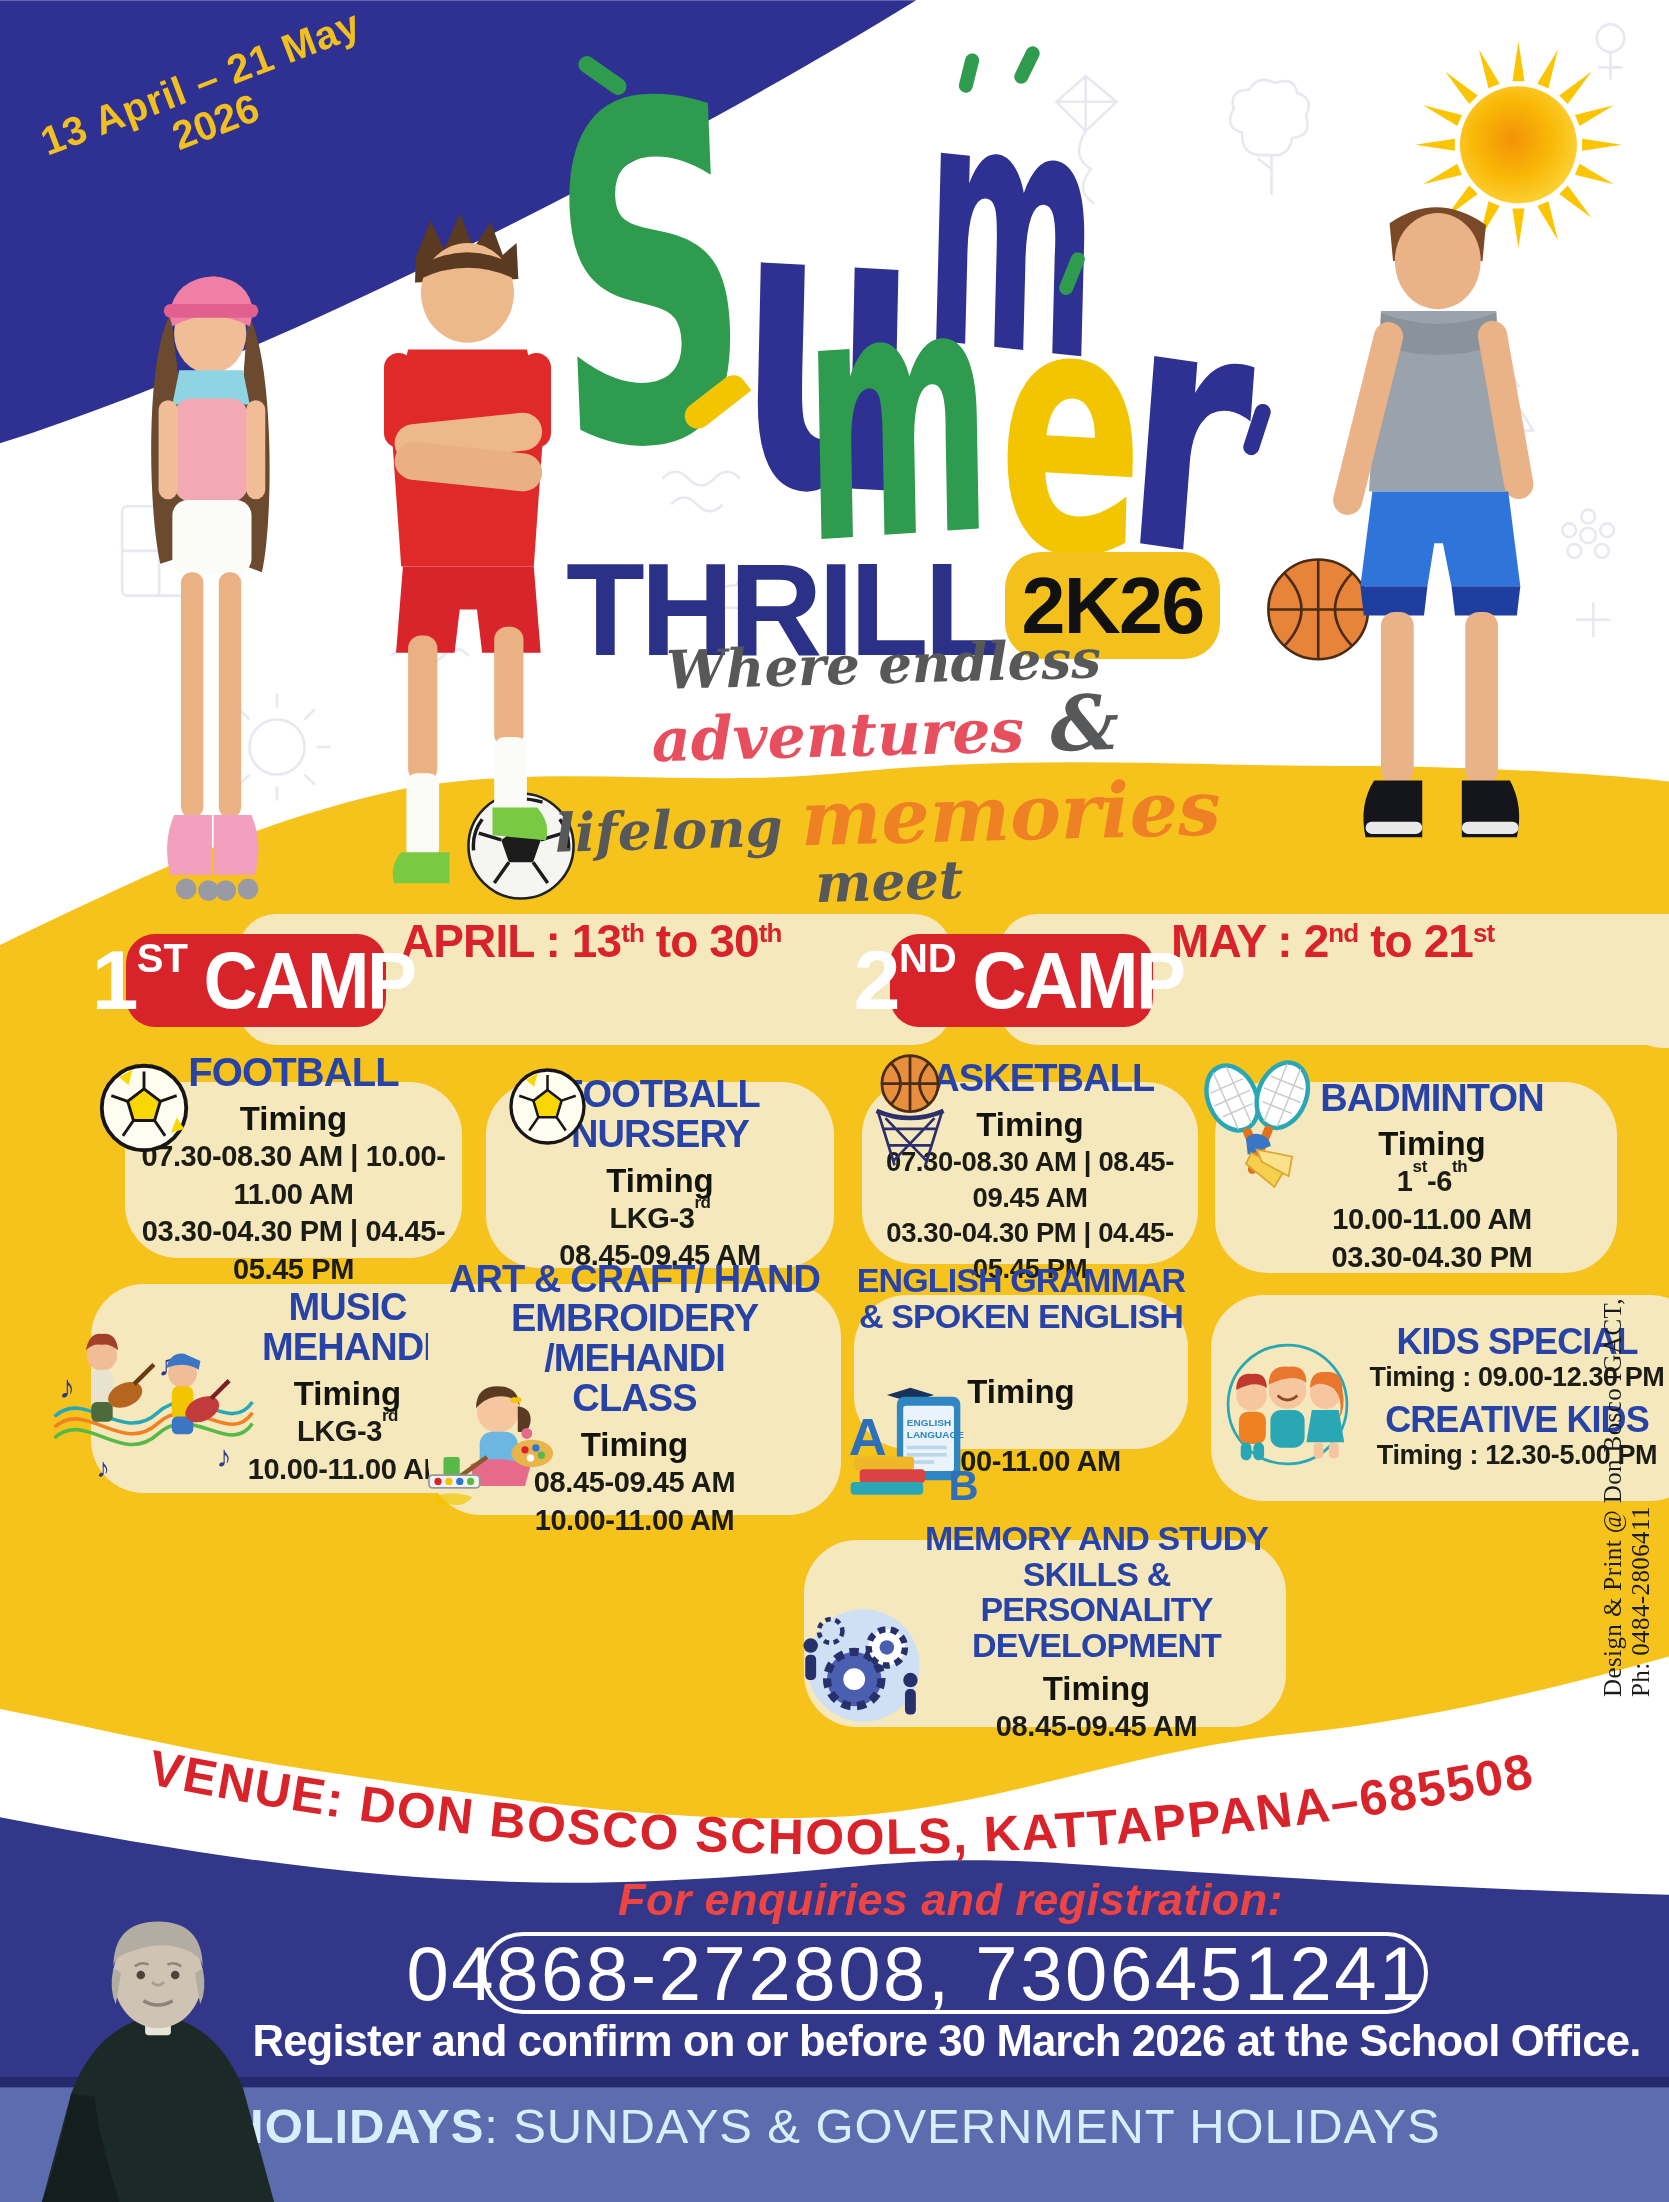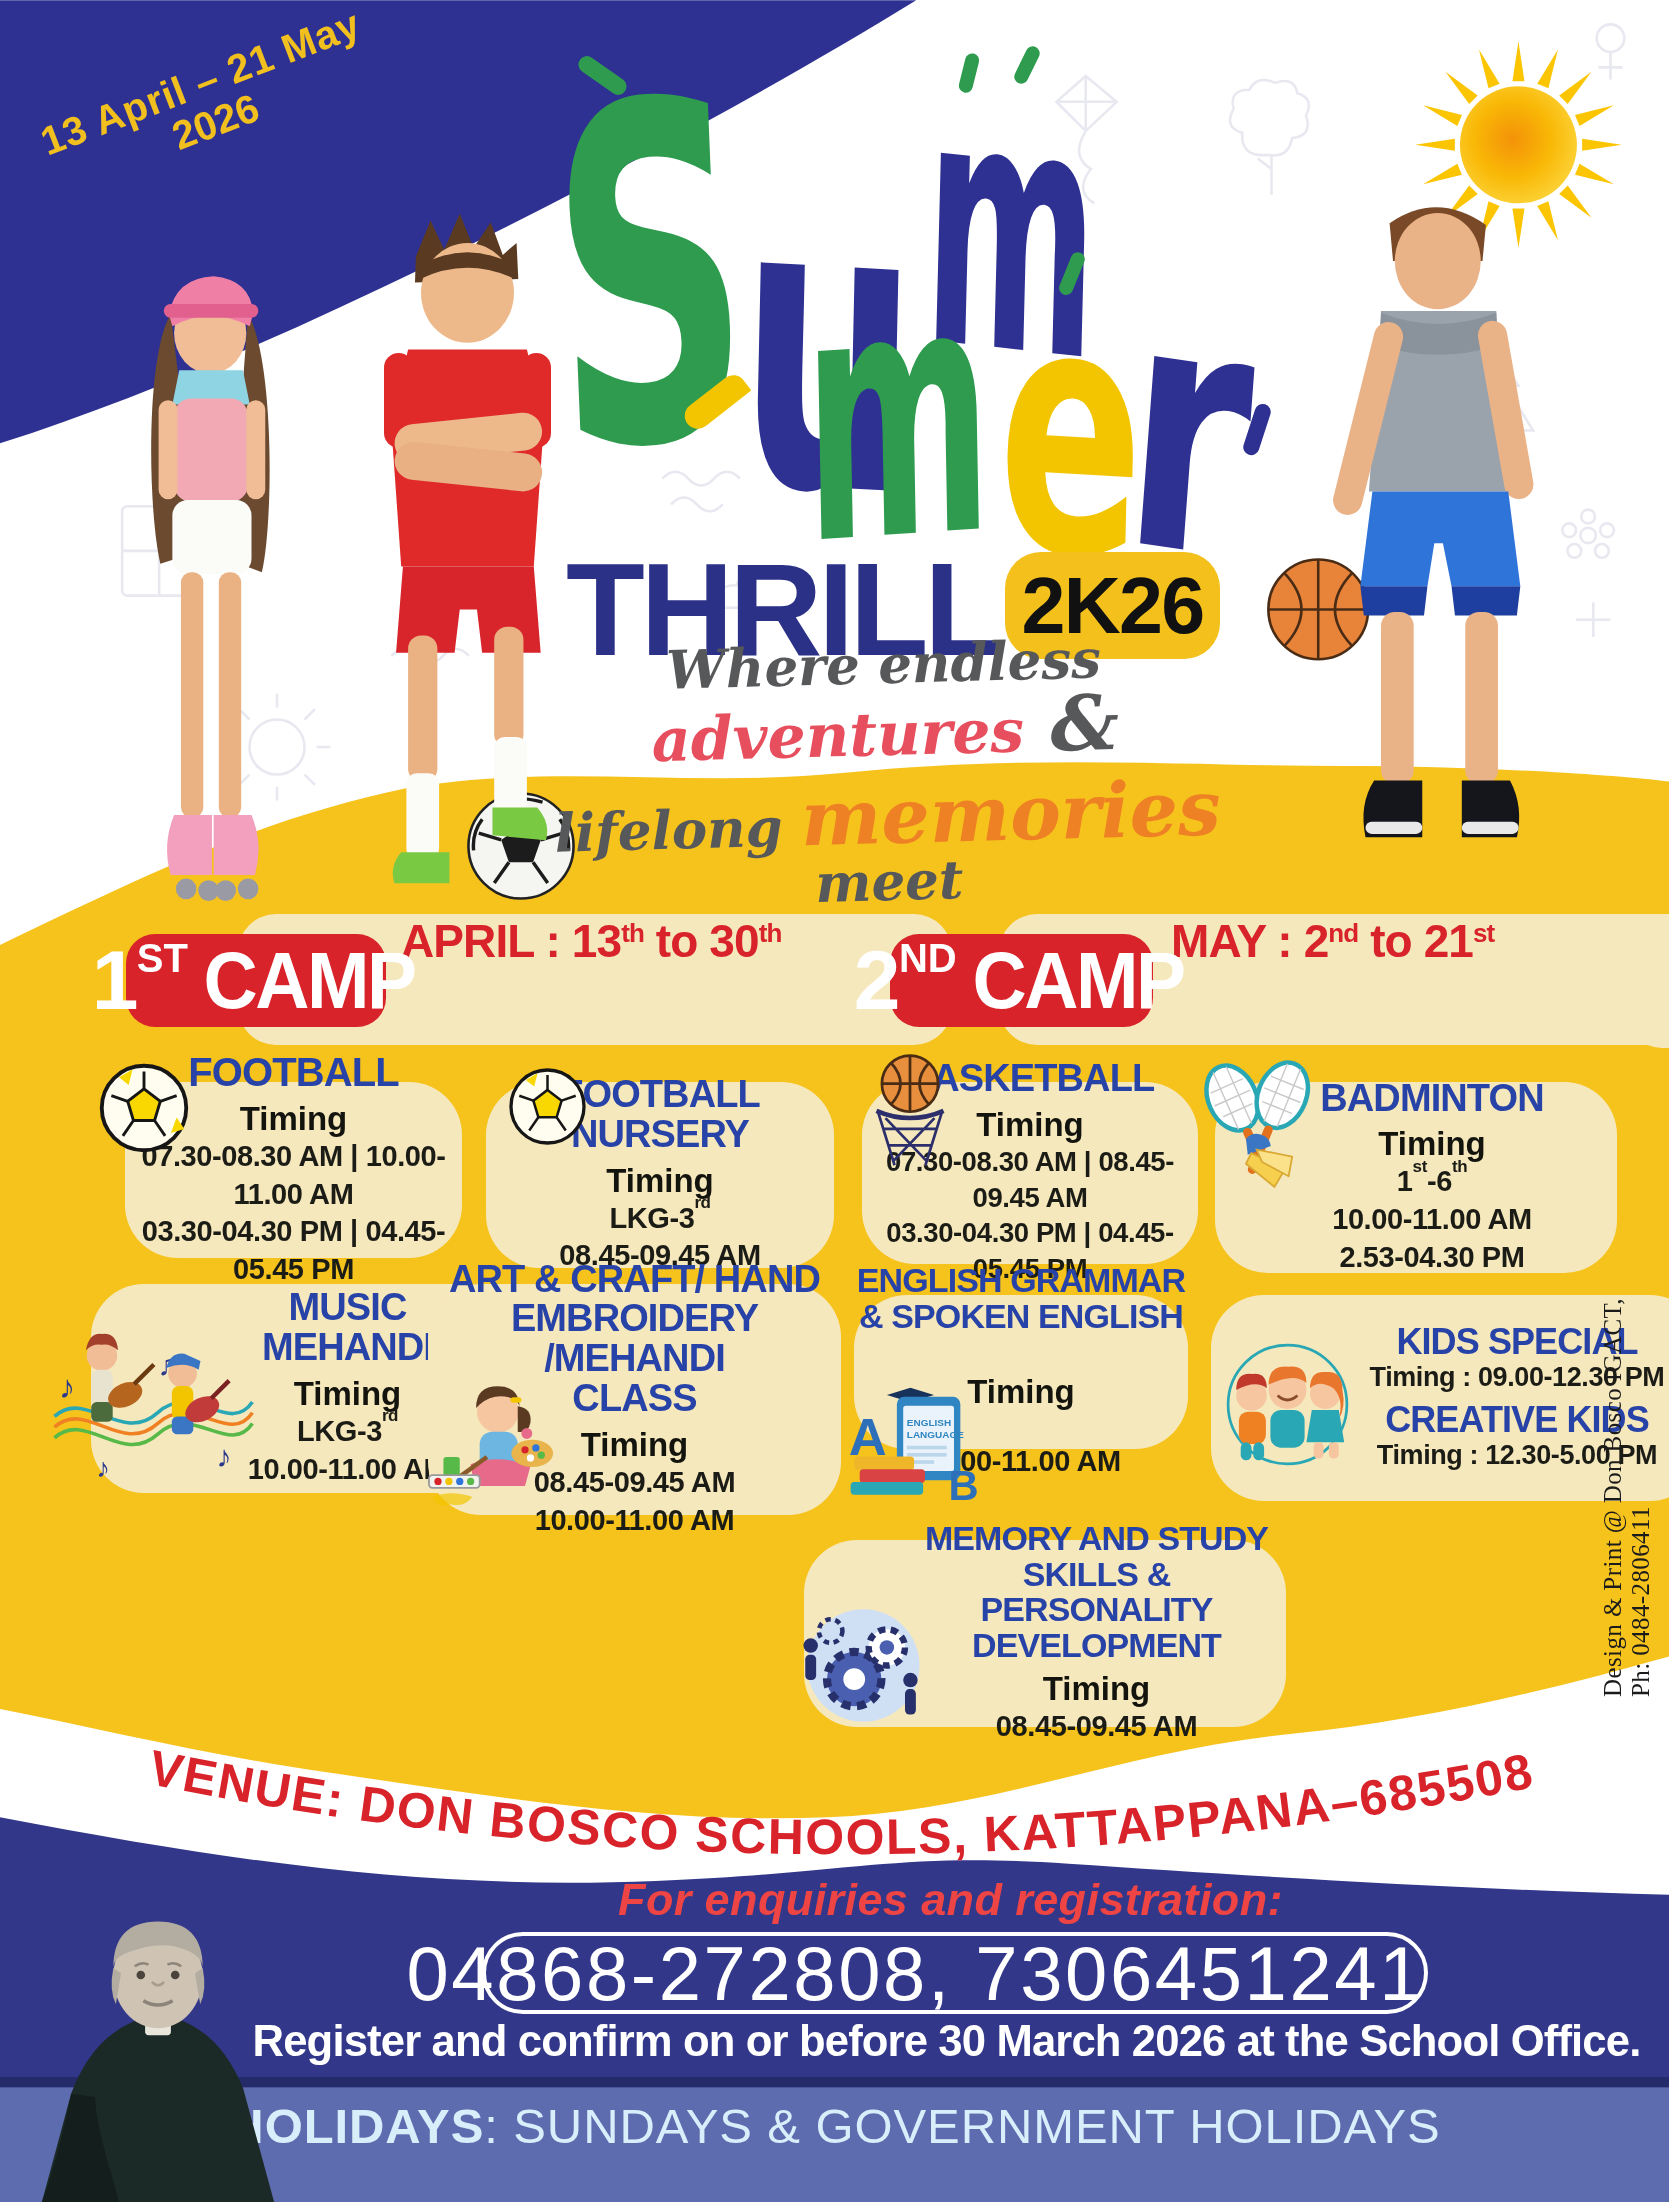--- a/index.html
+++ b/index.html
@@ -286,21 +286,21 @@
     <div class="tlabel">Timing</div>
     <div class="tline" style="font-size:27.5px;">07.30-08.30 AM | 08.45-09.45 AM</div>
     <div class="tline" style="font-size:27.5px;">03.30-04.30 PM | 04.45-05.45 PM</div>
   </div>
 
   <div class="card" style="left:1215px;top:1082px;width:370px;height:191px;padding-left:32px;">
     <div class="ttl" style="font-size:38px;">BADMINTON</div>
     <div class="tlabel">Timing</div>
     <div class="tline"><span>1</span><sup>st</sup><span>-6</span><sup>th</sup></div>
     <div class="tline">10.00-11.00 AM</div>
-    <div class="tline">2.53-04.30 PM</div>
+    <div class="tline">03.30-04.30 PM</div>
   </div>
 
   <div class="card" style="left:91px;top:1284px;width:323px;height:209px;padding-left:95px;">
     <div class="ttl" style="font-size:38px;">MUSIC
 MEHANDI</div>
     <div class="tlabel">Timing</div>
     <div class="tline"><span>LKG-3</span><sup>rd</sup></div>
     <div class="tline">10.00-11.00 AM</div>
   </div>
 

